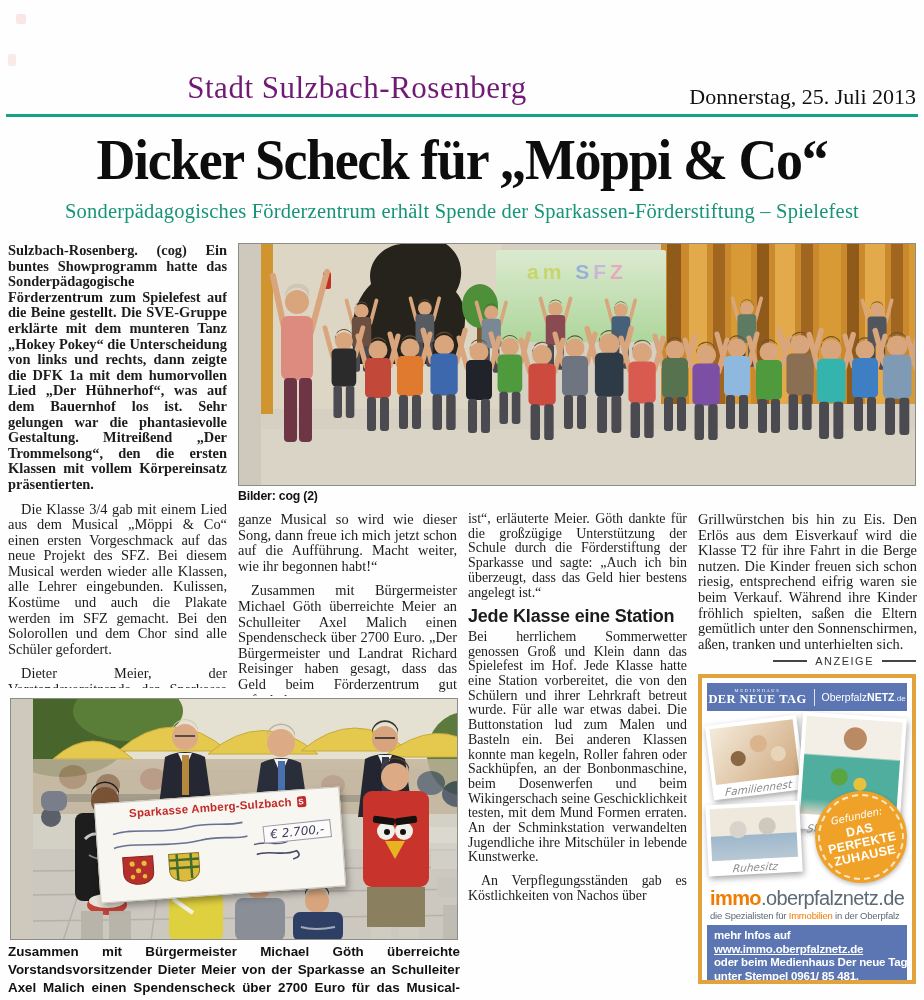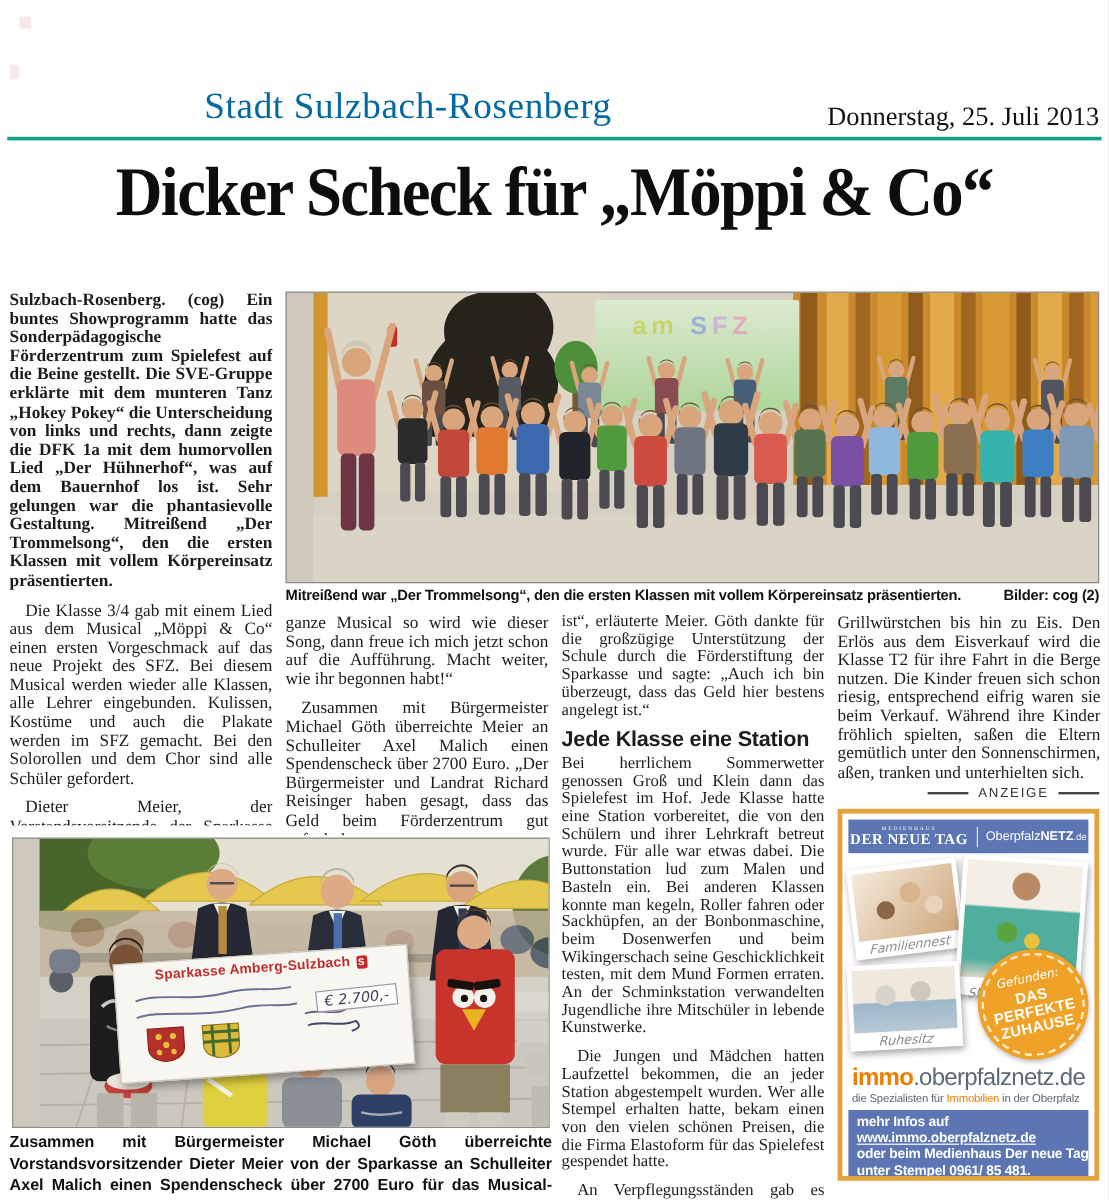--- a/index.html
+++ b/index.html
@@ -1,20 +1,20 @@
 <!DOCTYPE html>
 <html lang="de"><head>
 <meta charset="utf-8">
 <style>
   html,body{margin:0;padding:0;background:#e8e8e8;}
   #page{position:relative;width:924px;height:1000px;background:#fefefe;margin:0 auto;overflow:hidden;
         font-family:"Liberation Serif",serif;color:#1c1c1c;}
   
-  .masthead{position:absolute;left:90px;top:70px;width:500px;text-align:center;
-            font-size:31px;color:#0369a1;letter-spacing:.5px;font-weight:500;}
+  .masthead{position:absolute;left:107px;top:70px;width:500px;text-align:center;
+            font-size:31px;color:#701a75;letter-spacing:.5px;font-weight:500;}
   .dateline{position:absolute;right:8px;top:84px;font-size:22px;color:#111;}
   .rule{position:absolute;left:6px;top:114px;width:912px;height:3px;background:#14a289;}
   .headline{position:absolute;left:0;top:126px;width:924px;text-align:center;}
   .headline span{display:inline-block;font-size:58px;font-weight:700;letter-spacing:-1.5px;
                  transform:scaleX(.93);transform-origin:center;color:#0d0d0d;}
   .subhead{position:absolute;left:0;top:200px;width:924px;text-align:center;
            font-size:20.5px;color:#179478;letter-spacing:.2px;}
   
   .col{position:absolute;width:219px;font-size:14.4px;line-height:15.6px;text-align:justify;
        hyphens:auto;-webkit-hyphens:auto;}
@@ -124,20 +124,21 @@
   <div class="art" style="left:16px;top:14px;width:10px;height:10px;background:rgba(232,150,150,.22);"></div>
   <div class="art" style="left:8px;top:54px;width:8px;height:12px;background:rgba(225,140,140,.18);"></div>
 
   <div class="masthead">Stadt Sulzbach-Rosenberg</div>
   <div class="dateline">Donnerstag, 25. Juli 2013</div>
   <div class="rule"></div>
 
   <div class="headline">
     <span>Dicker Scheck für „Möppi &amp; Co“</span>
   </div>
+  <div class="subhead">Sonderpädagogisches Förderzentrum erhält Spende der Sparkassen-Förderstiftung – Spielefest</div>
 
   <div class="col" id="col1">
     <p class="lead">Sulzbach-Rosenberg. (cog) Ein buntes Showprogramm hatte das Sonderpädagogische Förderzentrum zum Spielefest auf die Beine gestellt. Die SVE-Gruppe erklärte mit dem munteren Tanz „Hokey Pokey“ die Unterscheidung von links und rechts, dann zeigte die DFK 1a mit dem humorvollen Lied „Der Hühnerhof“, was auf dem Bauernhof los ist. Sehr gelungen war die phantasievolle Gestaltung. Mitreißend „Der Trommelsong“, den die ersten Klassen mit vollem Körpereinsatz präsentierten.</p>
     <p class="ind">Die Klasse 3/4 gab mit einem Lied aus dem Musical „Möppi &amp; Co“ einen ersten Vorgeschmack auf das neue Projekt des SFZ. Bei diesem Musical werden wieder alle Klassen, alle Lehrer eingebunden. Kulissen, Kostüme und auch die Plakate werden im SFZ gemacht. Bei den Solorollen und dem Chor sind alle Schüler gefordert.</p>
     <p class="ind">Dieter Meier, der Vorstandsvorsitzende der Sparkasse Amberg-Sulzbach, war beeindruckt: „Wenn das</p>
   </div>
 
   <div class="photo" id="photo1">
     <svg width="678" height="243" viewBox="0 0 678 243">
       <defs>
@@ -230,34 +231,32 @@
         <rect x="15" y="108" width="13" height="64" rx="4" fill="#6e3644"></rect>
         <rect x="30" y="108" width="13" height="64" rx="4" fill="#6e3644"></rect>
       </g>
     </svg>
     <div class="screen-text">
       <span class="am">am</span>&nbsp;<span class="ls">S</span><span class="lf">F</span><span class="lz">Z</span>
     </div>
   </div>
 
   <div class="cap1">
-    <span>Mitreißend war „Der Trommelsong“, den die ersten Klassen mit vollem Körpereinsatz präsentierten.</span>
     <span>Bilder: cog (2)</span>
   </div>
 
   <div class="col" id="col2">
     <p>ganze Musical so wird wie dieser Song, dann freue ich mich jetzt schon auf die Aufführung. Macht weiter, wie ihr begonnen habt!“</p>
     <p class="ind">Zusammen mit Bürgermeister Michael Göth überreichte Meier an Schulleiter Axel Malich einen Spendenscheck über 2700 Euro. „Der Bürgermeister und Landrat Richard Reisinger haben gesagt, dass das Geld beim Förderzentrum gut aufgehoben</p>
   </div>
 
   <div class="col" id="col3">
     <p>ist“, erläuterte Meier. Göth dankte für die großzügige Unterstützung der Schule durch die Förderstiftung der Sparkasse und sagte: „Auch ich bin überzeugt, dass das Geld hier bestens angelegt ist.“</p>
     <div class="subheading">Jede Klasse eine Station</div>
     <p>Bei herrlichem Sommerwetter genossen Groß und Klein dann das Spielefest im Hof. Jede Klasse hatte eine Station vorbereitet, die von den Schülern und ihrer Lehrkraft betreut wurde. Für alle war etwas dabei. Die Buttonstation lud zum Malen und Basteln ein. Bei anderen Klassen konnte man kegeln, Roller fahren oder Sackhüpfen, an der Bonbonmaschine, beim Dosenwerfen und beim Wikingerschach seine Geschicklichkeit testen, mit dem Mund Formen erraten. An der Schminkstation verwandelten Jugendliche ihre Mitschüler in lebende Kunstwerke.</p>
-    <p class="ind">Die Jungen und Mädchen hatten Laufzettel bekommen, die an jeder Station abgestempelt wurden. Wer alle Stempel erhalten hatte, bekam einen von den vielen schönen Preisen, die die Firma Elastoform für das Spielefest gespendet hatte.</p>
     <p class="ind">An Verpflegungsständen gab es Köstlichkeiten von Nachos über</p>
   </div>
 
   <div class="col" id="col4">
     <p>Grillwürstchen bis hin zu Eis. Den Erlös aus dem Eisverkauf wird die Klasse T2 für ihre Fahrt in die Berge nutzen. Die Kinder freuen sich schon riesig, entsprechend eifrig waren sie beim Verkauf. Während ihre Kinder fröhlich spielten, saßen die Eltern gemütlich unter den Sonnenschirmen, aßen, tranken und unterhielten sich.</p>
   </div>
 
   <div class="photo" id="photo2">
     <svg width="448" height="242" viewBox="0 0 448 242">
       <rect x="0" y="0" width="448" height="242" fill="#d3d0c5"></rect>

